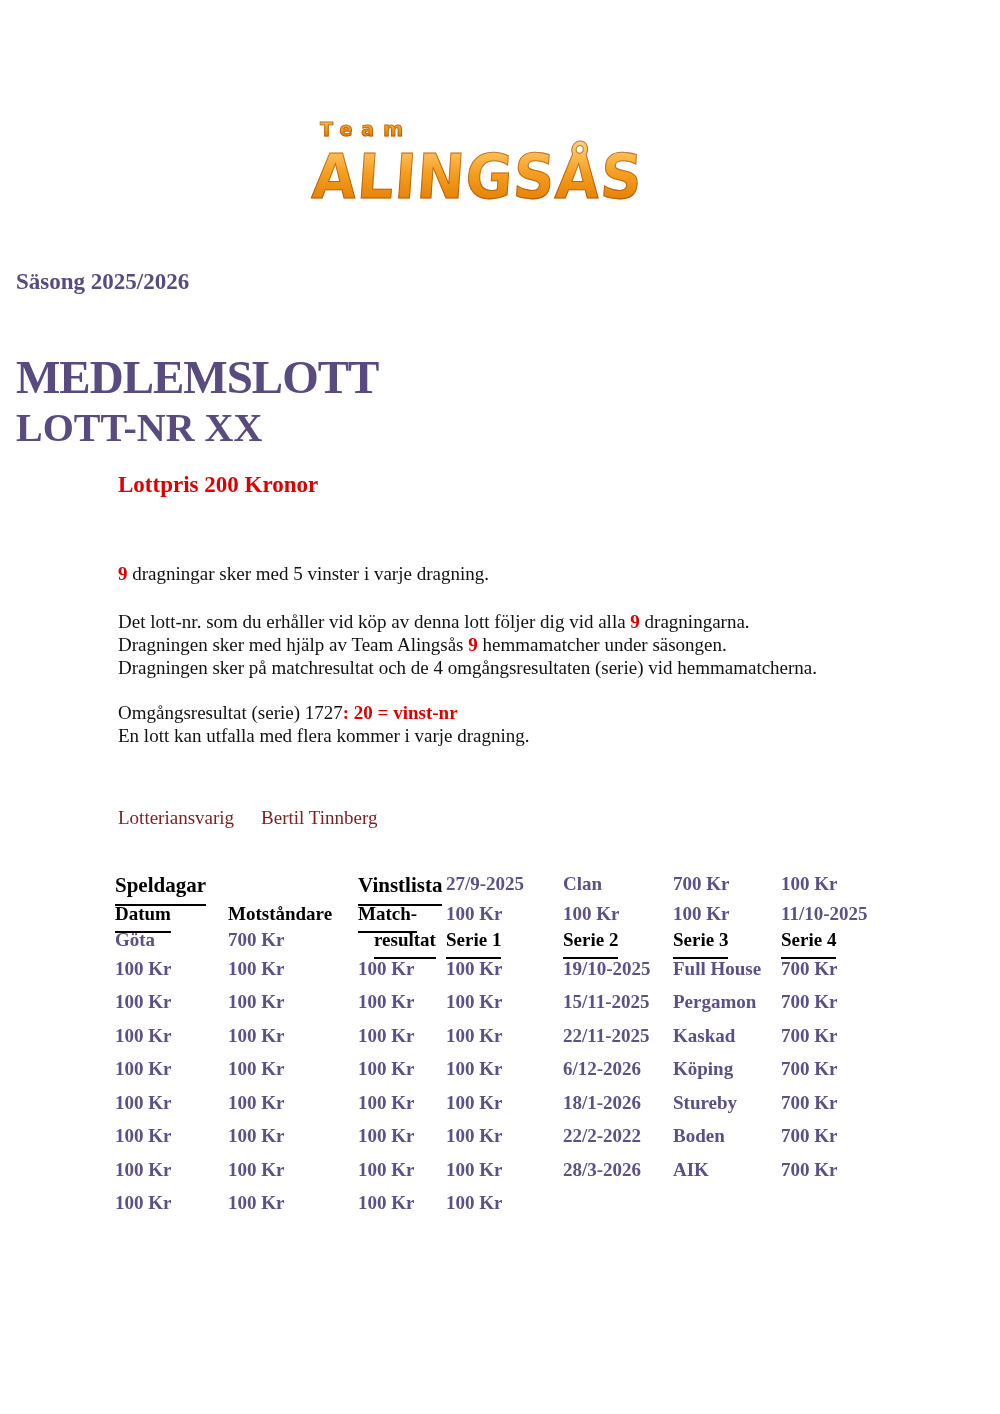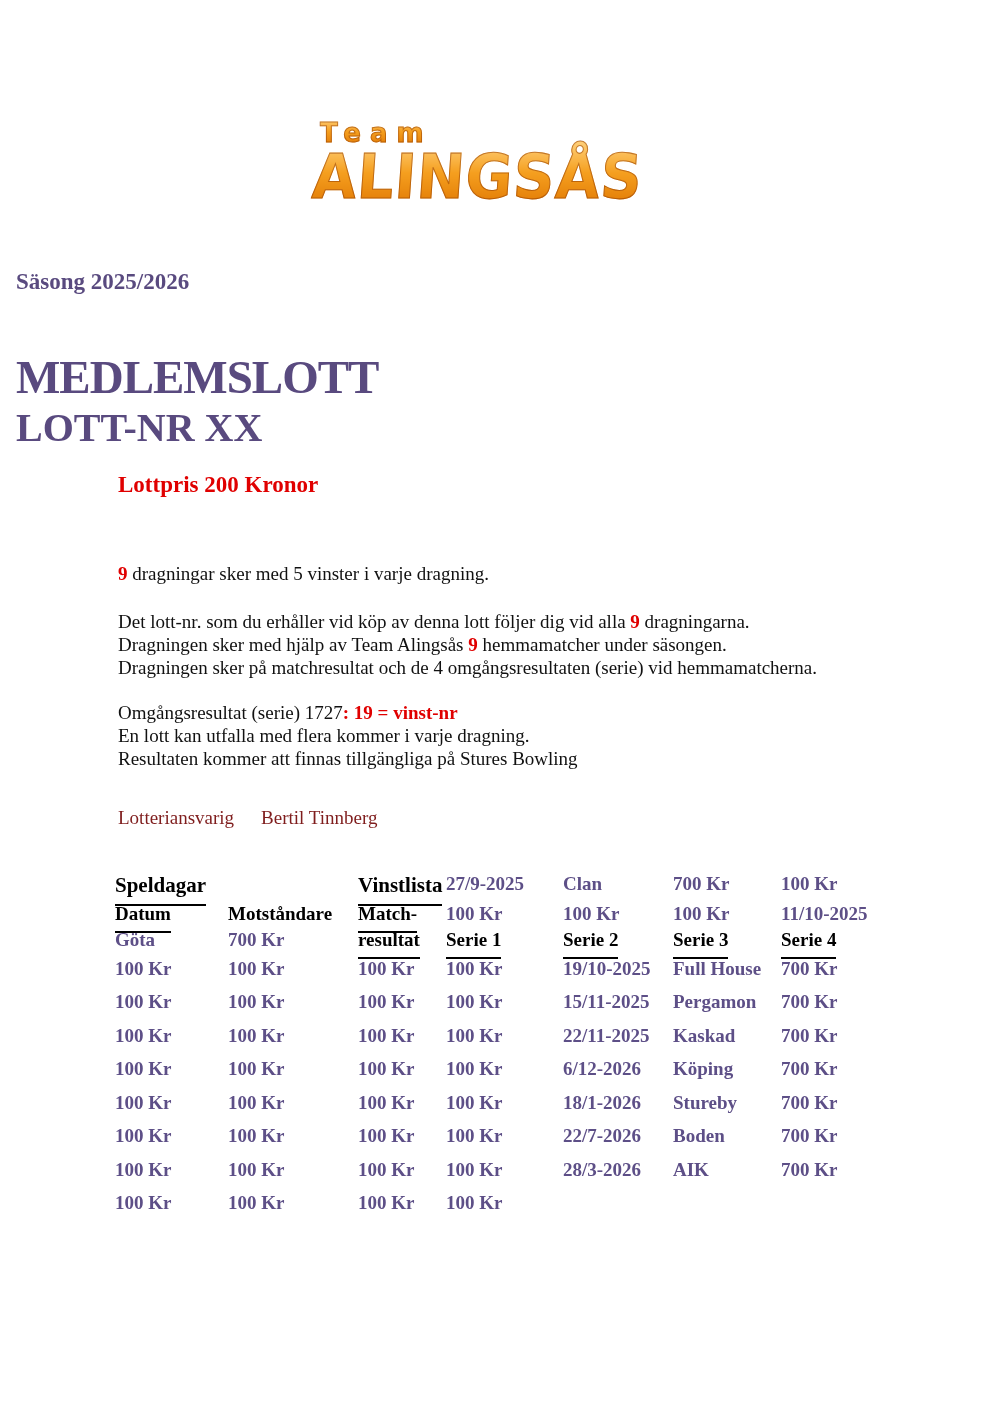--- a/index.html
+++ b/index.html
@@ -33,21 +33,21 @@
     font-family: "DejaVu Sans", sans-serif;
     font-weight: bold;
     background: linear-gradient(180deg, var(--logo-orange-light) 0%, var(--logo-orange-mid) 45%, var(--logo-orange-dark) 100%);
     -webkit-background-clip: text;
     background-clip: text;
     color: transparent;
     -webkit-text-stroke: 1px rgba(150,62,0,0.55);
     white-space: nowrap;
     position: absolute;
   }
-  .logo-team   { left: 10px;  top: 8px;  font-size: 26px; letter-spacing: 9px; }
+  .logo-team   { left: 10px;  top: 8px;  font-size: 19px; letter-spacing: 9px; }
   .logo-name   { left: 0px;   top: 36px; font-size: 57px; letter-spacing: 1px;
                  transform: skewX(-4deg) scaleY(1.08); transform-origin: left bottom; }
   .logo-bowling{ left: 180px; top: 98px; font-size: 27px; letter-spacing: 9px; }
 
   
   .season, .title, .subtitle {
     position: absolute; left: 16px; width: 100%;
     text-align: left; font-weight: bold; color: var(--heading-purple);
   }
   .season   { top: 269px; font-size: 23px; }
@@ -81,21 +81,21 @@
     grid-auto-rows: 33.45px;
     font-size: 19px; font-weight: bold; color: #000000;
   }
   .hgroup { font-size: 21px; }
   .u { border-bottom: 2.5px solid #000; padding-bottom: 7px; }
   .cA1 { grid-column: 1 / span 2; grid-row: 1; }
   .cA3 { grid-column: 3; grid-row: 1; }
   .cB1 { grid-column: 1; grid-row: 2; }
   .cB2 { grid-column: 2; grid-row: 2; }
   .cB3 { grid-column: 3; grid-row: 2; }
-  .cC3 { grid-column: 3; grid-row: 3; }
+  .cC3 { grid-column: 3; grid-row: 3; margin-left: 16px; }
   .cC4 { grid-column: 4; grid-row: 3; }
   .cC5 { grid-column: 5; grid-row: 3; }
   .cC6 { grid-column: 6; grid-row: 3; }
   .cC7 { grid-column: 7; grid-row: 3; }
   .rows { display: contents; }
   .trow { display: contents; }
   .trow .cell { color: var(--table-purple); white-space: nowrap; }
 </style>
 </head>
 <body>
@@ -116,23 +116,22 @@
 
   <div class="bodyline p-draws"><span class="red bold">9</span><span> dragningar sker med 5 vinster i varje dragning.</span></div>
 
   <div class="para info">
     <div class="line"><span>Det lott-nr. som du erhåller vid köp av denna lott följer dig vid alla </span><span class="red bold">9</span><span> dragningarna.</span></div>
     <div class="line"><span>Dragningen sker med hjälp av Team Alingsås </span><span class="red bold">9</span><span> hemmamatcher under säsongen.</span></div>
     <div class="line"><span>Dragningen sker på matchresultat och de 4 omgångsresultaten (serie) vid hemmamatcherna.</span><span class="red bold"></span><span></span></div>
   </div>
 
   <div class="para results">
-    <div class="line"><span>Omgångsresultat (serie) 1727</span><span class="red bold">: 19 = vinst-nr</span></div>
+    <div class="line"><span>Omgångsresultat (serie) 1727</span><span class="red bold">: 20 = vinst-nr</span></div>
     <div class="line">En lott kan utfalla med flera kommer i varje dragning.</div>
-    <div class="line">Resultaten kommer att finnas tillgängliga på Stures Bowling</div>
   </div>
 
   <div class="manager"><span>Lotteriansvarig</span><span class="manager-name">Bertil Tinnberg</span></div>
 
   <div class="stable">
     <div class="cA1"><span class="u hgroup">Speldagar</span></div>
     <div class="cA3"><span class="u hgroup">Vinstlista</span></div>
 
     <div class="cB1"><span class="u">Datum</span></div>
     <div class="cB2"><span>Motståndare</span></div>
@@ -209,21 +208,21 @@
       <span class="cell">18/1-2026</span>
       <span class="cell">Stureby</span>
       <span class="cell">700 Kr</span>
       <span class="cell">100 Kr</span>
       <span class="cell">100 Kr</span>
       <span class="cell">100 Kr</span>
       <span class="cell">100 Kr</span>
     </div>
   
     <div class="trow">
-      <span class="cell">22/7-2026</span>
+      <span class="cell">22/2-2022</span>
       <span class="cell">Boden</span>
       <span class="cell">700 Kr</span>
       <span class="cell">100 Kr</span>
       <span class="cell">100 Kr</span>
       <span class="cell">100 Kr</span>
       <span class="cell">100 Kr</span>
     </div>
   
     <div class="trow">
       <span class="cell">28/3-2026</span>

